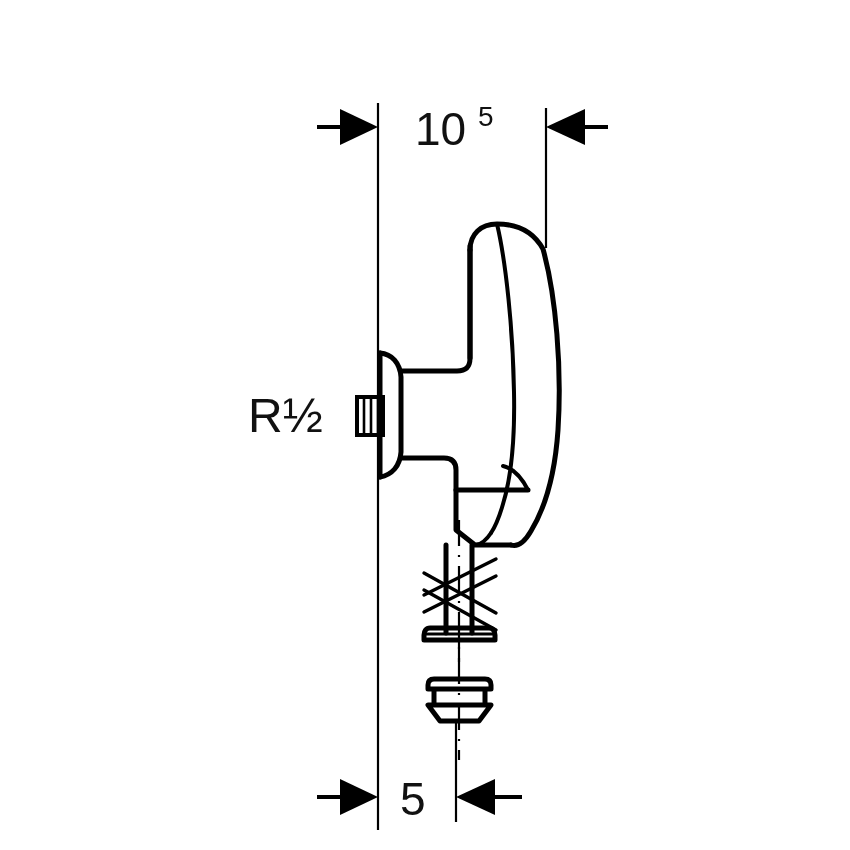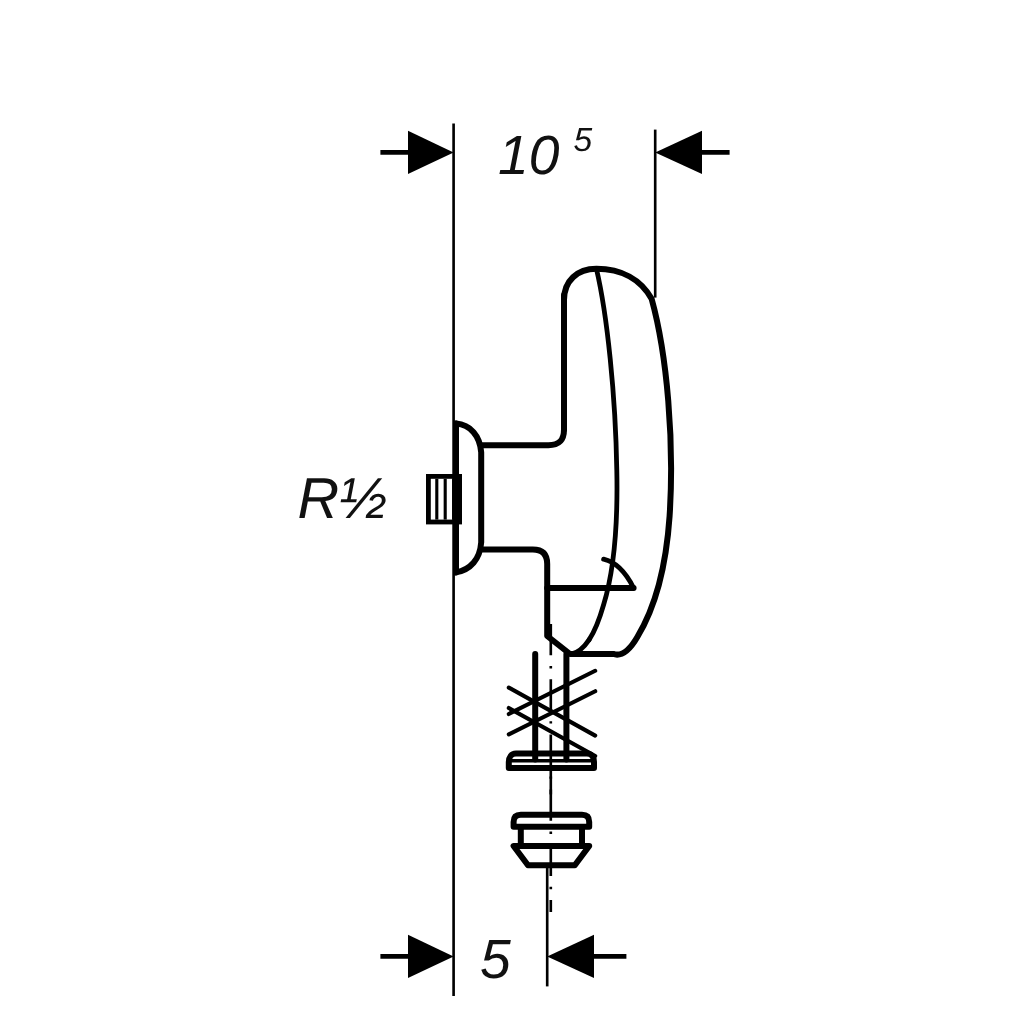--- a/index.html
+++ b/index.html
@@ -10,21 +10,20 @@
   }
   body {
     font-family: "Liberation Sans", sans-serif;
   }
   #drawing-root {
     position: relative;
     width: 850px;
     height: 850px;
     background: #ffffff;
     overflow: hidden;
-    font-style: italic;
   }
   #drawing-svg {
     position: absolute;
     left: 0;
     top: 0;
     width: 850px;
     height: 850px;
     display: block;
   }
   .dim-text {

